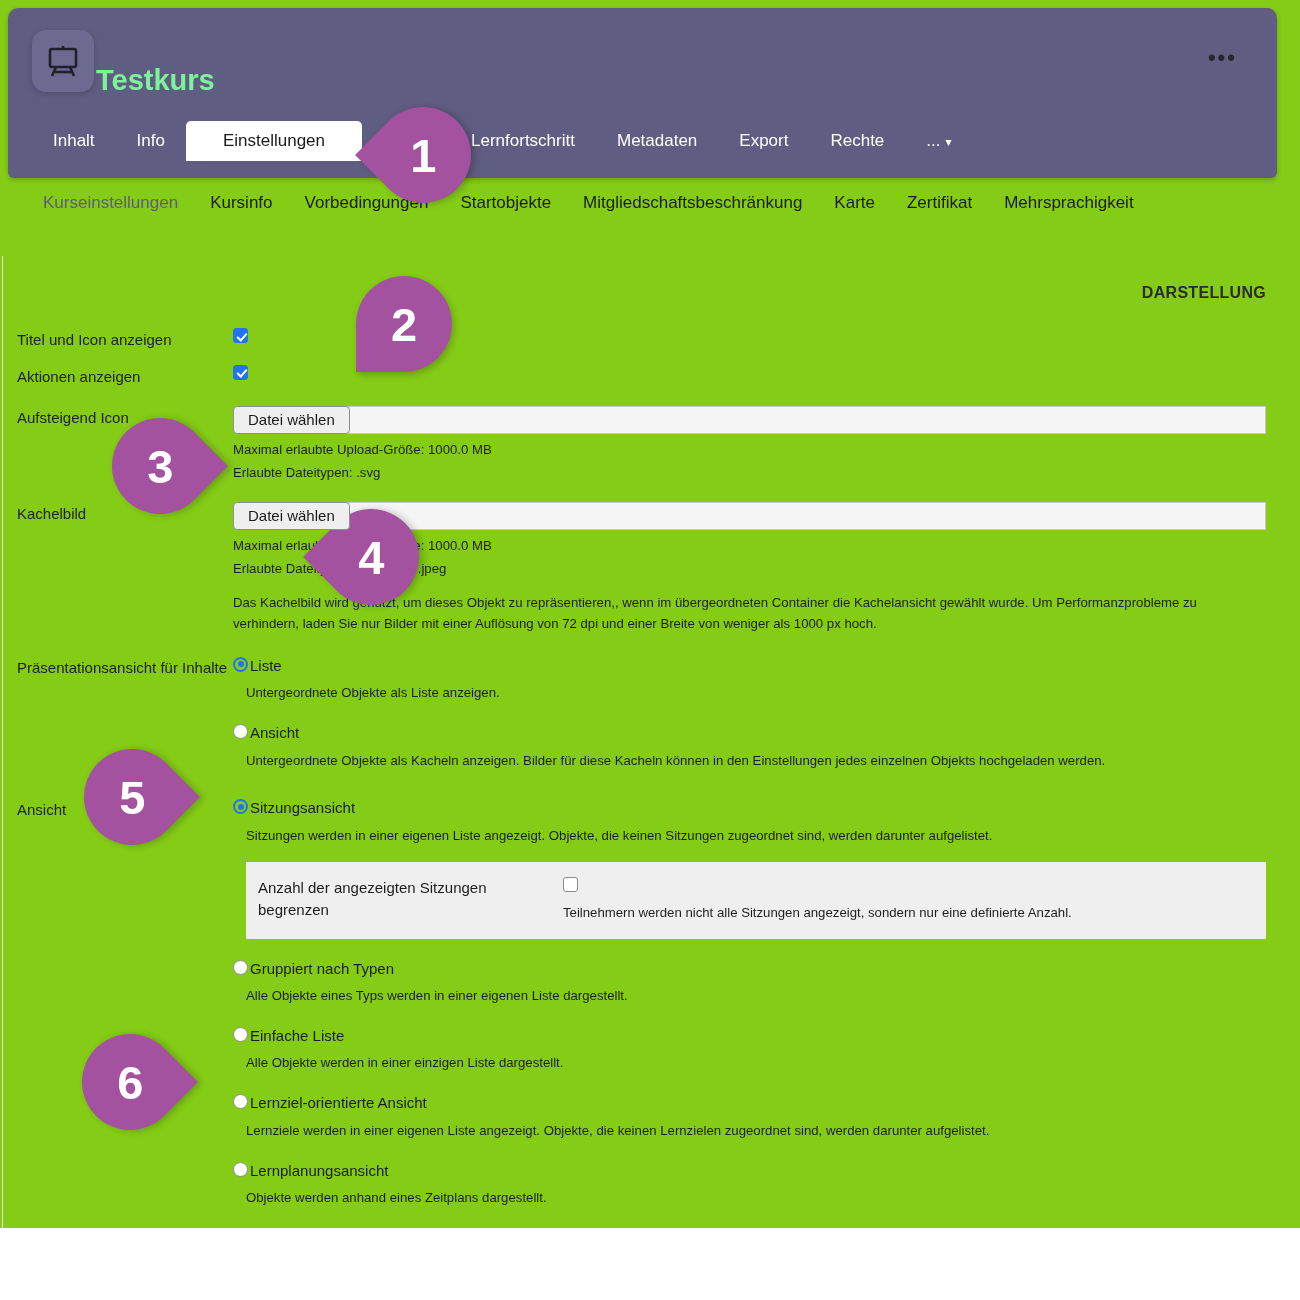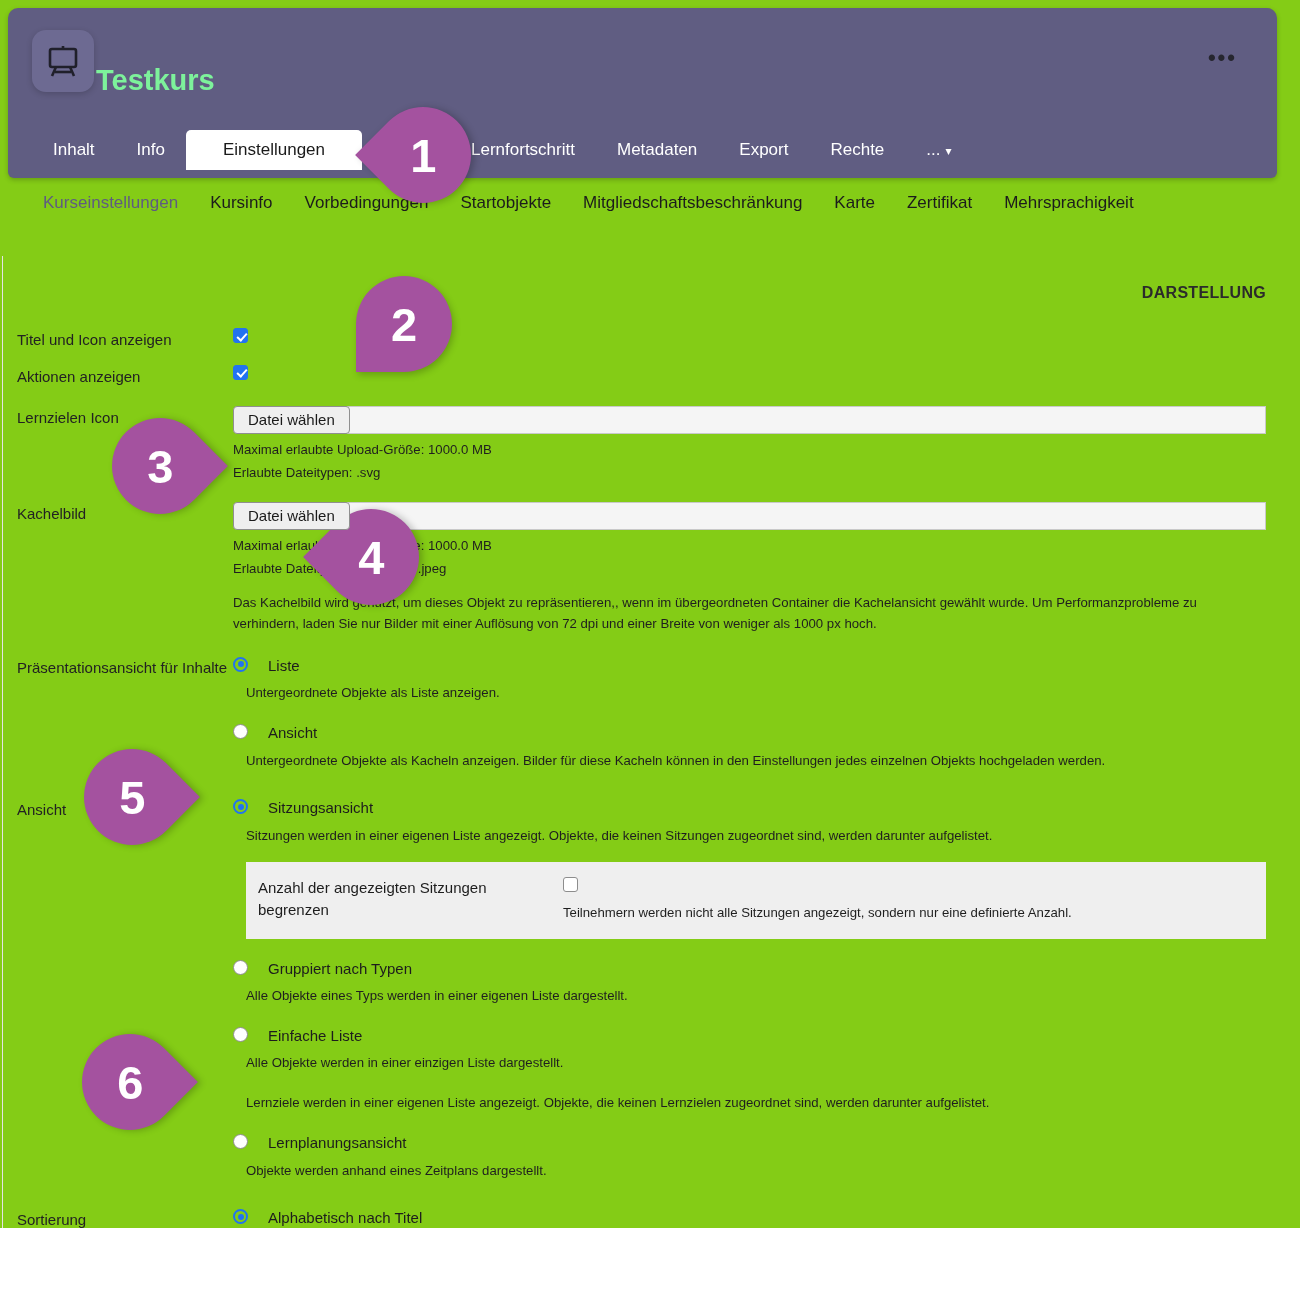--- a/index.html
+++ b/index.html
@@ -10,21 +10,21 @@
   
   .header { position:absolute; left:8px; top:8px; width:1269px; height:170px;
             background:#605d82; border-radius:10px 10px 6px 6px;
             box-shadow:0 2px 5px rgba(0,0,0,.22); }
   .obj-icon-tile { position:absolute; left:24px; top:22px; width:62px; height:62px;
             background:#6d6a92; border-radius:14px; display:flex; align-items:center; justify-content:center;
             box-shadow:0 2px 6px rgba(0,0,0,.18); }
   .course-title { position:absolute; left:88px; top:56px; font-size:29px; font-weight:700; color:#7df29b; }
   .ellipsis { position:absolute; right:40px; top:40px; font-size:22px; letter-spacing:2px;
             color:#26262f; font-weight:700; line-height:20px; cursor:pointer; }
-  .tabbar { position:absolute; left:24px; bottom:8px; height:40px; display:flex; align-items:stretch; }
+  .tabbar { position:absolute; left:24px; bottom:17px; height:40px; display:flex; align-items:stretch; }
   .tab { color:#ffffff; font-size:17px; line-height:40px; padding:0 21px; cursor:pointer; white-space:nowrap; }
   .tab.active { background:#ffffff; color:#1a1a1a; border-radius:5px 5px 0 0; padding:0 37px; }
   .tab-spacer { width:88px; }
   .tab .caret { font-size:12px; margin-left:5px; }
 
   
   .subnav { position:absolute; left:8px; top:183px; width:1269px; height:40px;
             display:flex; align-items:center; padding-left:19px; }
   .subnav-item { font-size:17px; color:#1c1c1c; padding:0 16px; cursor:pointer; white-space:nowrap;text-align:right; }
   .subnav-item.active { color:#5f5c80; }
@@ -51,21 +51,21 @@
   .radio.unsel { border:1.5px solid #8d8d8d; background:#fff; }
 
   .file-row { display:flex; }
   .file-btn { height:28px; padding:0 14px; background:#efefef; border:1px solid #8f8f8f;
            border-radius:4px; font-size:15px; color:#1a1a1a; line-height:26px; cursor:pointer; z-index:1; }
   .file-input { flex:1; height:28px; background:#f5f5f5; border:1px solid #c9c9c9; margin-left:-3px; }
   .help { font-size:13.2px; color:#1f1f1f; margin-top:8px; }
   .desc-par { font-size:13.2px; color:#1f1f1f; line-height:1.6; margin-top:16px; }
 
   .opt { margin-bottom:20px; }
-  .opt-head { display:flex; align-items:flex-start; gap:20px; }
+  .opt-head { display:flex; align-items:flex-start; gap:2px; }
   .opt-label { font-size:15px; color:#1d1d1d; line-height:1.3; cursor:pointer; }
   .opt-desc { font-size:13.2px; color:#1f1f1f; margin:8px 0 0 13px; line-height:1.5; }
 
   .subbox { background:#efefef; margin:16px 0 20px 13px; padding:15px 12px 17px;
             display:grid; grid-template-columns:258px 1fr;gap:47px; }
   .subbox-label { font-size:15px; color:#1d1d1d; line-height:1.5; }
   .subbox-ctrl .sb-desc { font-size:13.2px; color:#1f1f1f; margin-top:9px; }
   .sb-radio-row { display:flex; align-items:flex-start; gap:8px; margin-bottom:9px; }
   .sb-radio-row .opt-label { font-size:14.5px; }
 
@@ -137,21 +137,21 @@
       <div class="field-label">Titel und Icon anzeigen</div>
       <div><span class="cb checked"></span></div>
     </div>
 
     <div class="row">
       <div class="field-label">Aktionen anzeigen</div>
       <div><span class="cb checked"></span></div>
     </div>
 
     <div class="row" style="margin-top:18px;">
-      <div class="field-label">Lernzielen Icon</div>
+      <div class="field-label">Aufsteigend Icon</div>
       <div>
         <div class="file-row">
           <button class="file-btn">Datei wählen</button>
           <div class="file-input"></div>
         </div>
         <div class="help">Maximal erlaubte Upload-Größe: 1000.0 MB</div>
         <div class="help">Erlaubte Dateitypen: .svg</div>
       </div>
     </div>
 
@@ -213,20 +213,24 @@
           <div class="opt-desc">Alle Objekte eines Typs werden in einer eigenen Liste dargestellt.</div>
         </div>
         <div class="opt">
           <div class="opt-head">
             <span class="radio unsel"></span>
             <span class="opt-label">Einfache Liste</span>
           </div>
           <div class="opt-desc">Alle Objekte werden in einer einzigen Liste dargestellt.</div>
         </div>
         <div class="opt">
+          <div class="opt-head">
+            <span class="radio unsel"></span>
+            <span class="opt-label">Lernziel-orientierte Ansicht</span>
+          </div>
           <div class="opt-desc">Lernziele werden in einer eigenen Liste angezeigt. Objekte, die keinen Lernzielen zugeordnet sind, werden darunter aufgelistet.</div>
         </div>
         <div class="opt">
           <div class="opt-head">
             <span class="radio unsel"></span>
             <span class="opt-label">Lernplanungsansicht</span>
           </div>
           <div class="opt-desc">Objekte werden anhand eines Zeitplans dargestellt.</div>
         </div>
       </div>

